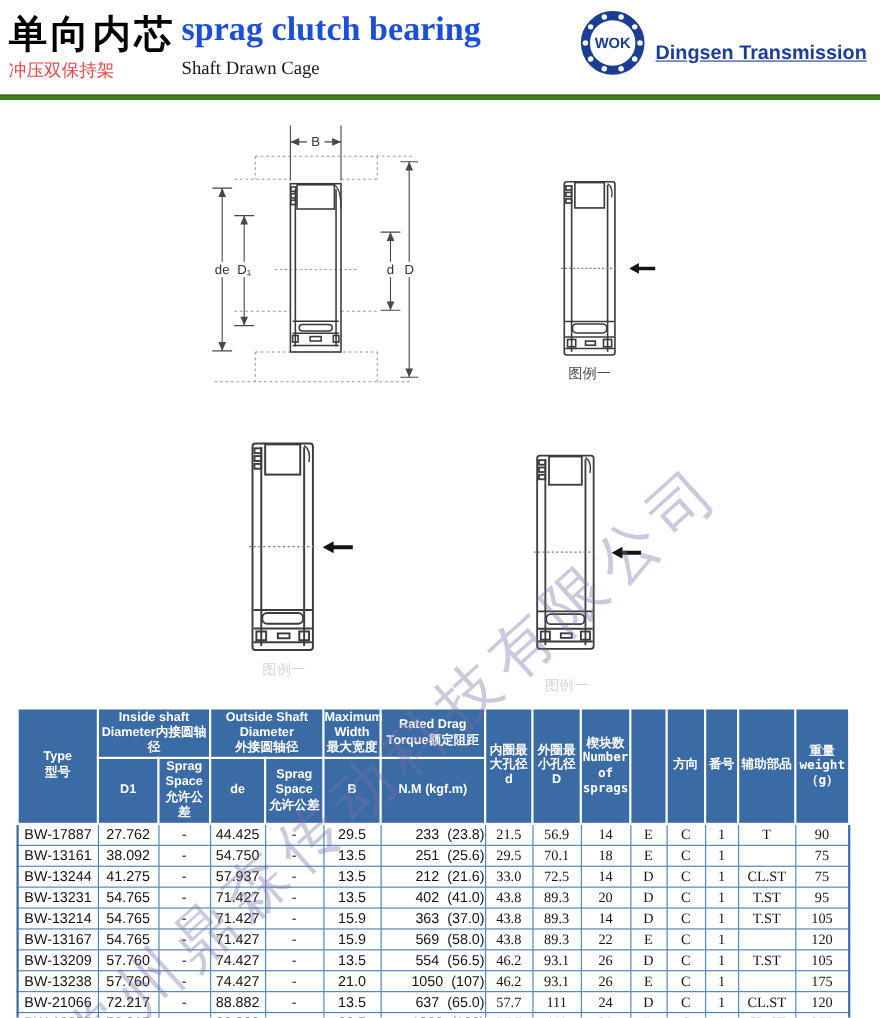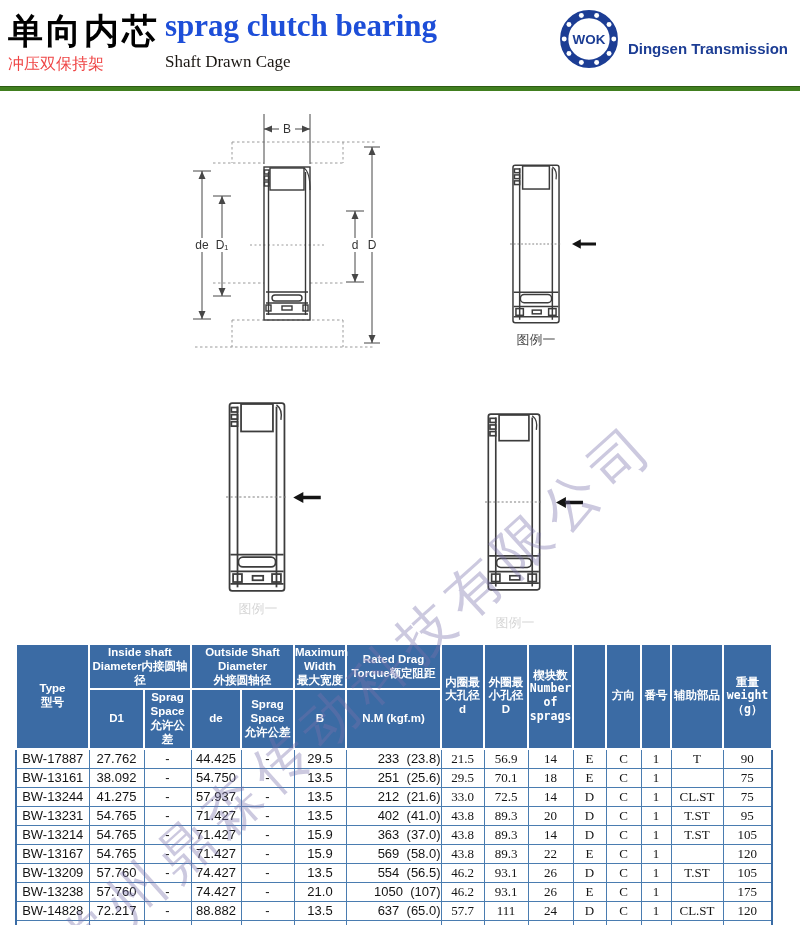--- a/index.html
+++ b/index.html
@@ -12,21 +12,21 @@
     color:#000000;letter-spacing:3px;font-family:"DejaVu Sans",sans-serif;}
   .hdr-title-en{position:absolute;left:165px;top:8px;font-size:31px;font-weight:bold;
     font-family:Liberation Serif, serif;color:#1d4ed8;}
   .hdr-sub-cn{position:absolute;left:8px;top:54px;font-size:16px;color:#ef4444;}
   .hdr-sub-en{position:absolute;left:165px;top:52px;font-size:17px;
     font-family:"Liberation Serif",serif;color:#1b1713;}
   .logo{position:absolute;right:12px;top:8px;display:flex;align-items:center;gap:8px;}
   .logo .ring{width:62px;height:62px;}
   .brand-cn{font-size:35px;font-weight:900;color:#1c3d94;letter-spacing:1px;line-height:1;
     font-family:"DejaVu Sans",sans-serif;}
-  .brand-en{font-size:15px;font-weight:bold;color:#1c3d94;margin-top:18px;}
+  .brand-en{font-size:18px;font-weight:bold;color:#1c3d94;margin-top:18px;text-decoration:underline;}
   .green-line{position:absolute;left:0;top:86px;width:800px;height:4px;
     background:#417f1f;border-top:1px solid #2c5c13;}
   
   .abs{position:absolute;}
   .legend-label{position:absolute;font-size:13px;color:#4c4c4c;text-align:center;}
   .legend-faint{position:absolute;font-size:13px;color:#b5b5b5;opacity:.55;text-align:center;}
   
   .wm{position:absolute;left:42px;top:928px;transform:rotate(-42deg);transform-origin:0 0;
     font-size:56px;letter-spacing:9px;white-space:nowrap;color:rgba(122,112,172,0.38);
     z-index:9;pointer-events:none;font-family:"DejaVu Sans",sans-serif;}
@@ -402,21 +402,21 @@
         <td class="serif">46.2</td>
         <td class="serif">93.1</td>
         <td class="serif">26</td>
         <td class="serif">E</td>
         <td class="serif">C</td>
         <td class="serif">1</td>
         <td class="serif"></td>
         <td class="serif">175</td>
       </tr>
       <tr>
-        <td>BW-14828</td>
+        <td>BW-21066</td>
         <td>72.217</td>
         <td>-</td>
         <td>88.882</td>
         <td>-</td>
         <td>13.5</td>
         <td class="torq">637  (65.0)</td>
         <td class="serif">57.7</td>
         <td class="serif">111</td>
         <td class="serif">24</td>
         <td class="serif">D</td>

